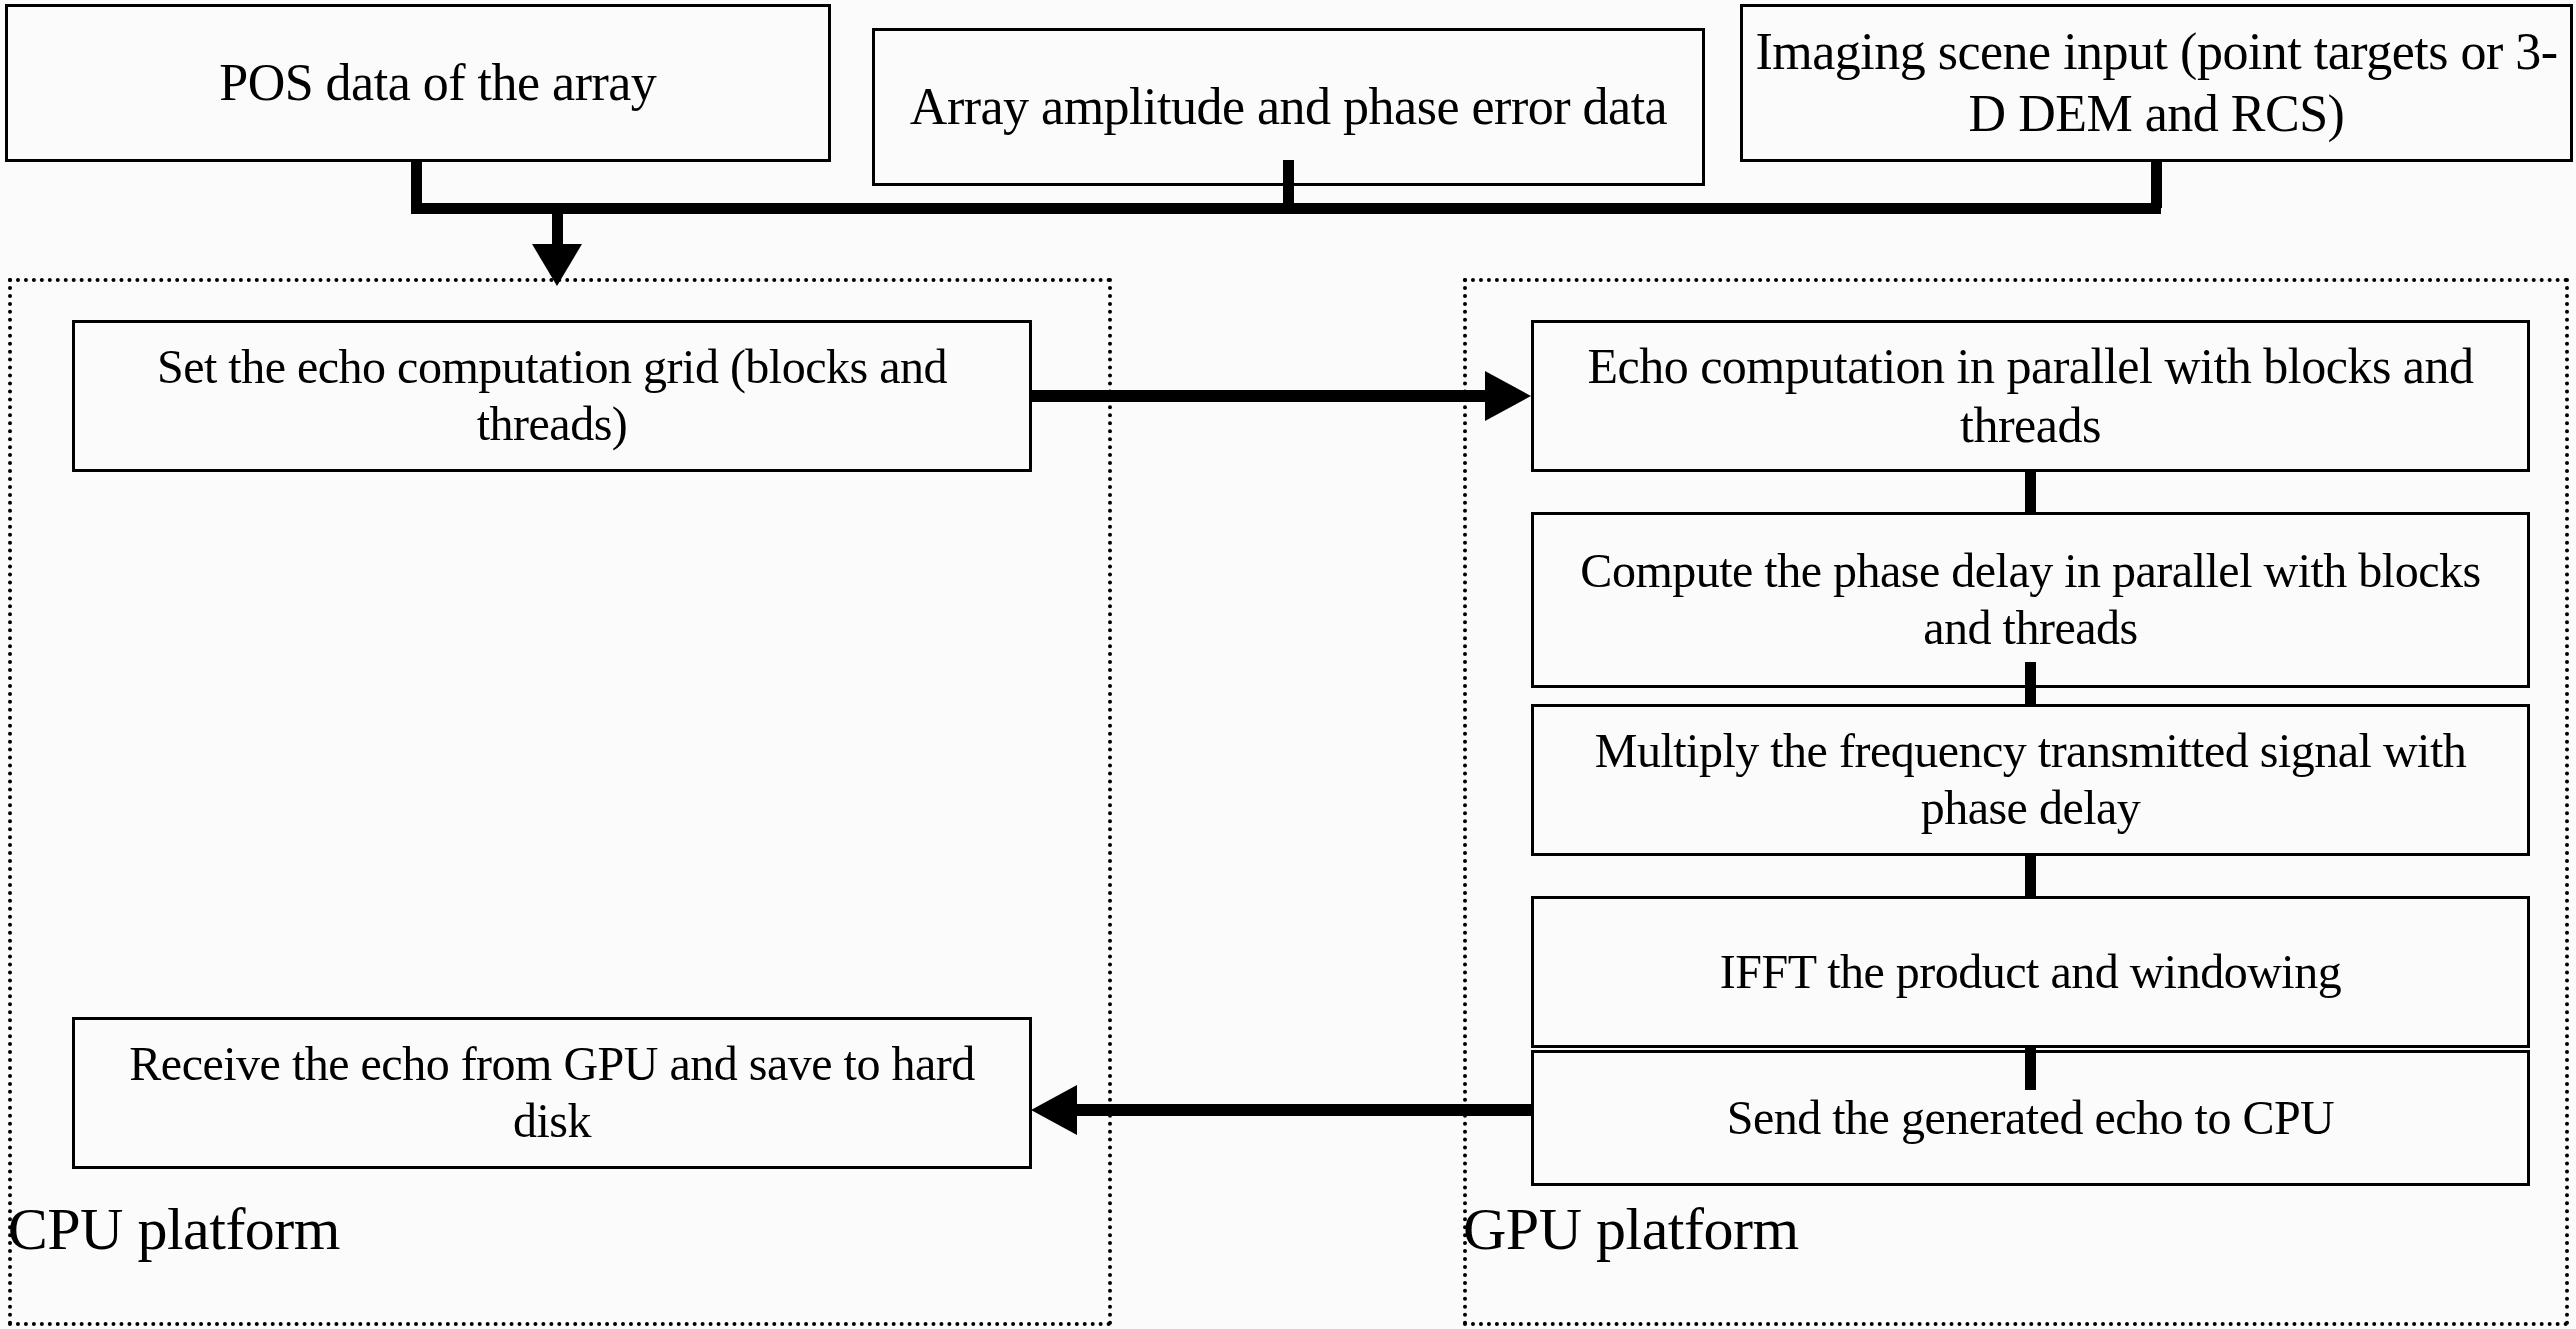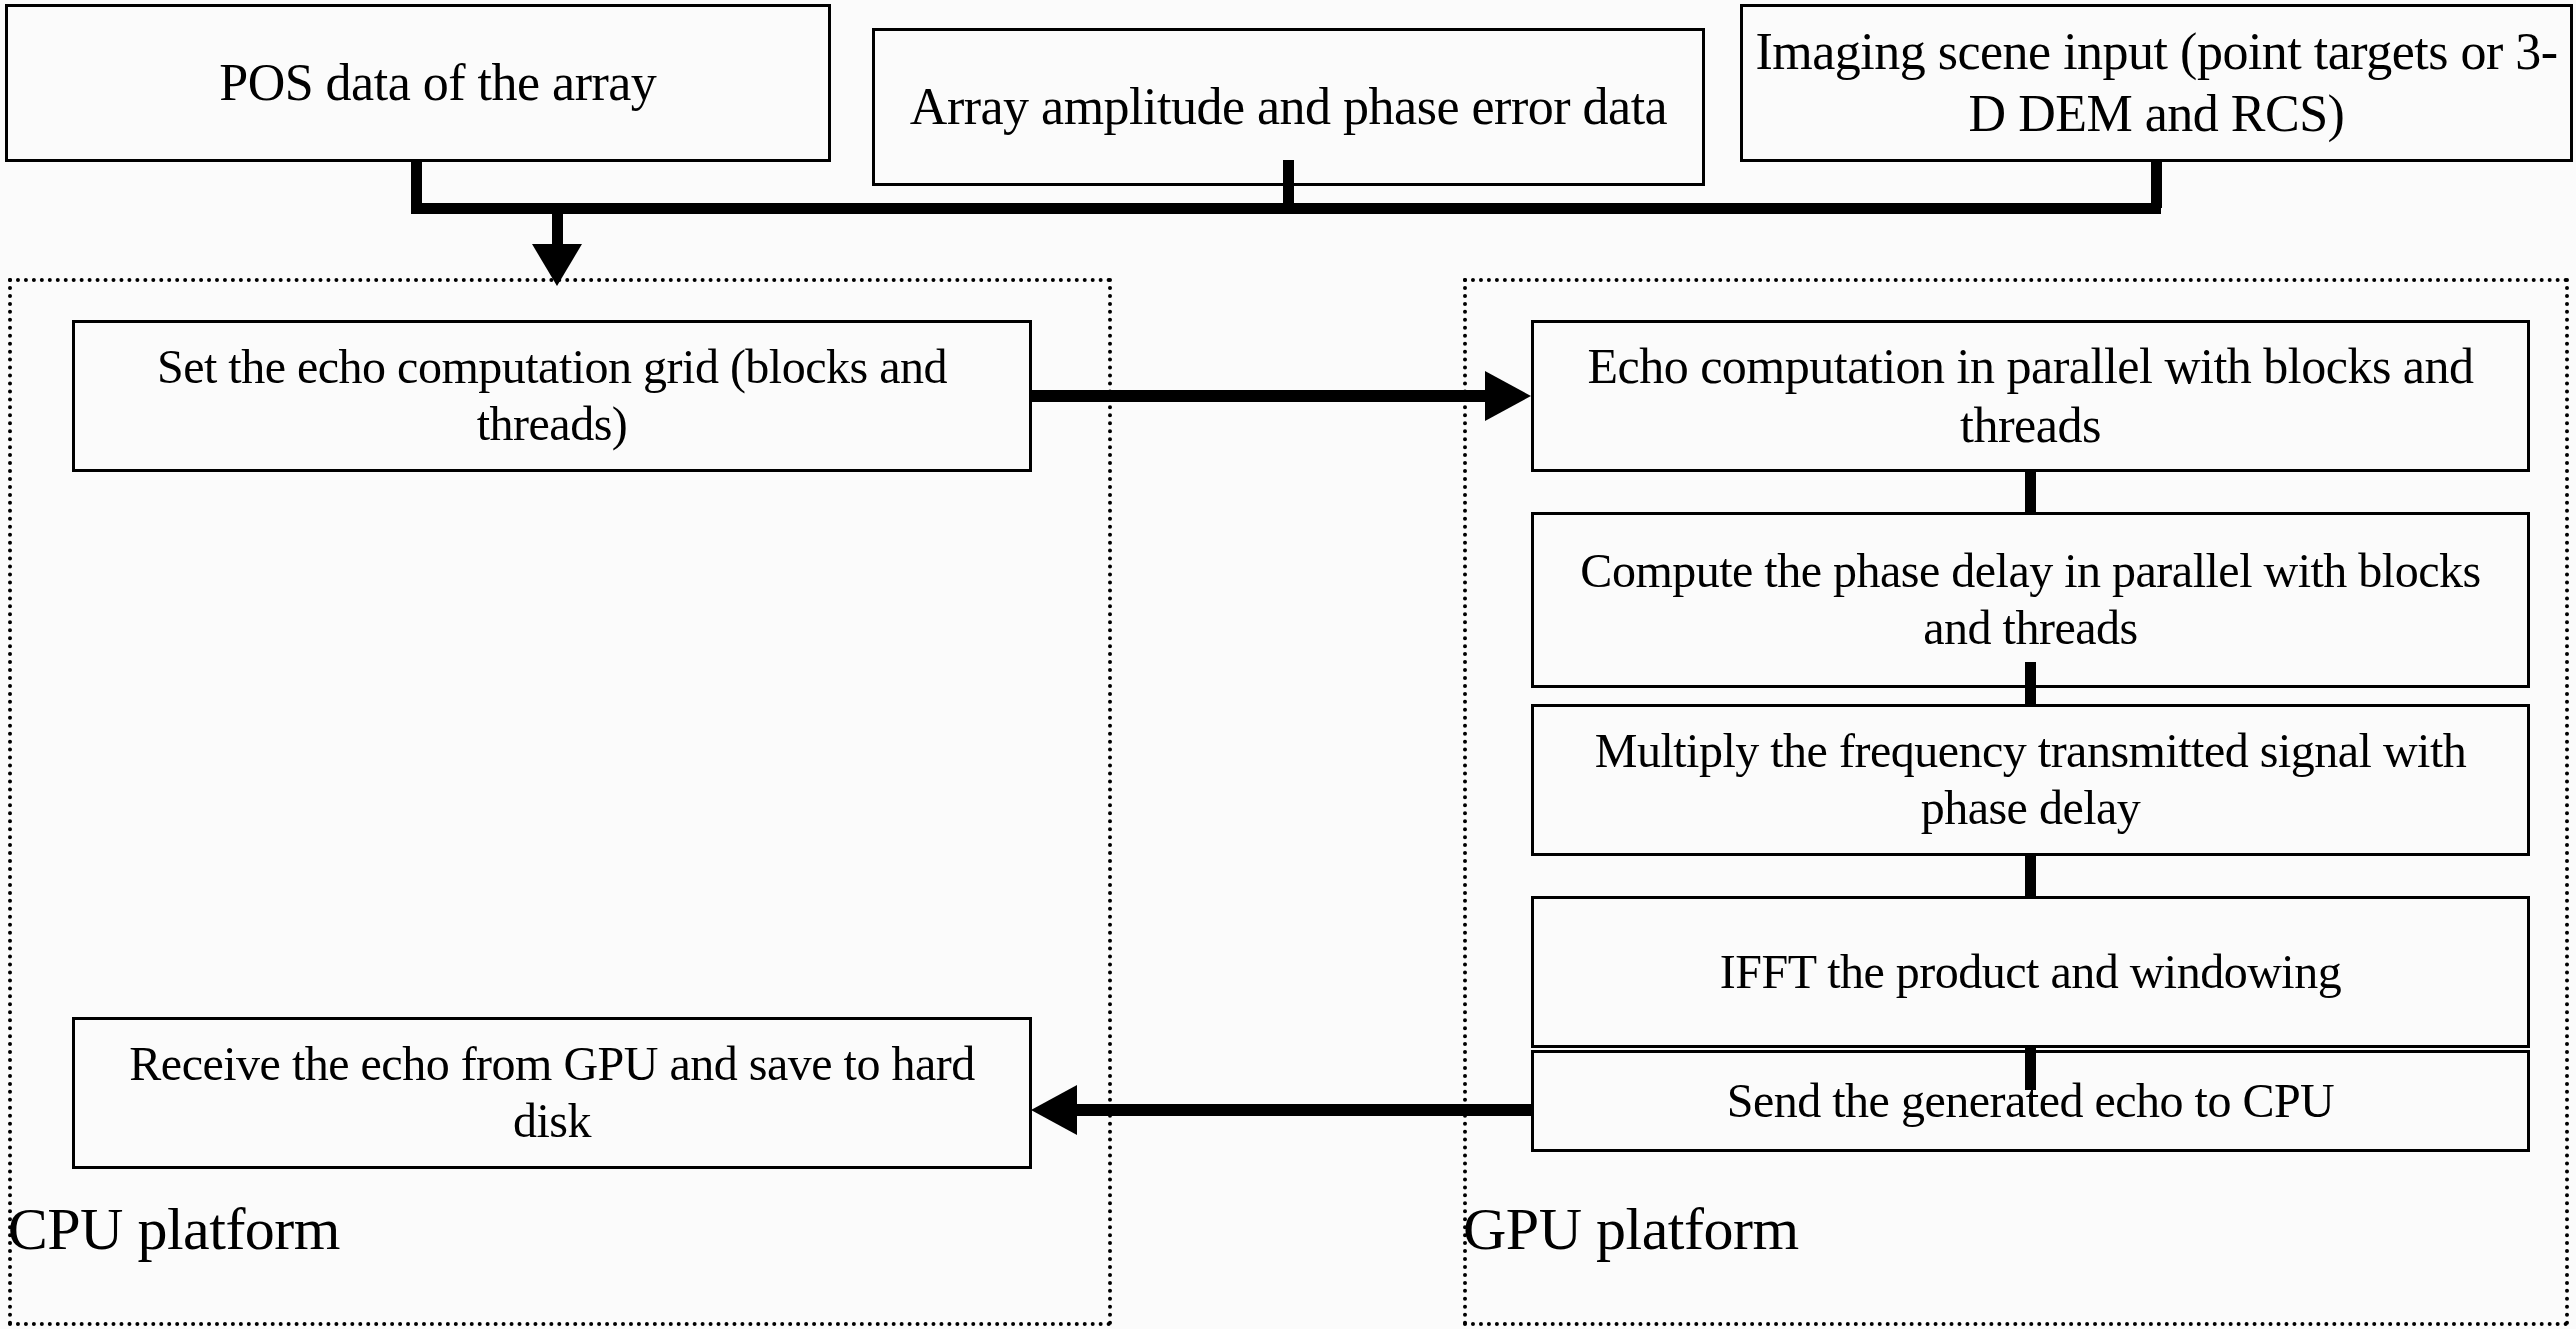--- a/index.html
+++ b/index.html
@@ -125,21 +125,21 @@
   </div>
 
   <div class="box" style="left:1531px;top:896px;width:999px;height:152px;font-size:48px;">
     <span class="txt">IFFT the product and windowing</span>
   </div>
 
   <div class="box" style="left:1531px;top:704px;width:999px;height:152px;font-size:48px;">
     <span class="txt">Multiply the frequency transmitted signal with phase delay</span>
   </div>
 
-  <div class="box" style="left:1531px;top:1050px;width:999px;height:102px;font-size:48px;">
+  <div class="box" style="left:1531px;top:1050px;width:999px;height:136px;font-size:48px;">
     <span class="txt">Send the generated echo to CPU</span>
   </div>
 
   <div class="platform-label" style="left:1463px;top:1195px;width:1106px;font-size:60px;">GPU platform</div>
 
   <div class="vline" style="left:2025px;top:469px;width:10.6px;height:44px;"></div>
   <div class="vline" style="left:2025px;top:662px;width:10.6px;height:44px;"></div>
   <div class="vline" style="left:2025px;top:854px;width:10.6px;height:44px;"></div>
   <div class="vline" style="left:2025px;top:1046px;width:10.6px;height:44px;"></div>
 

